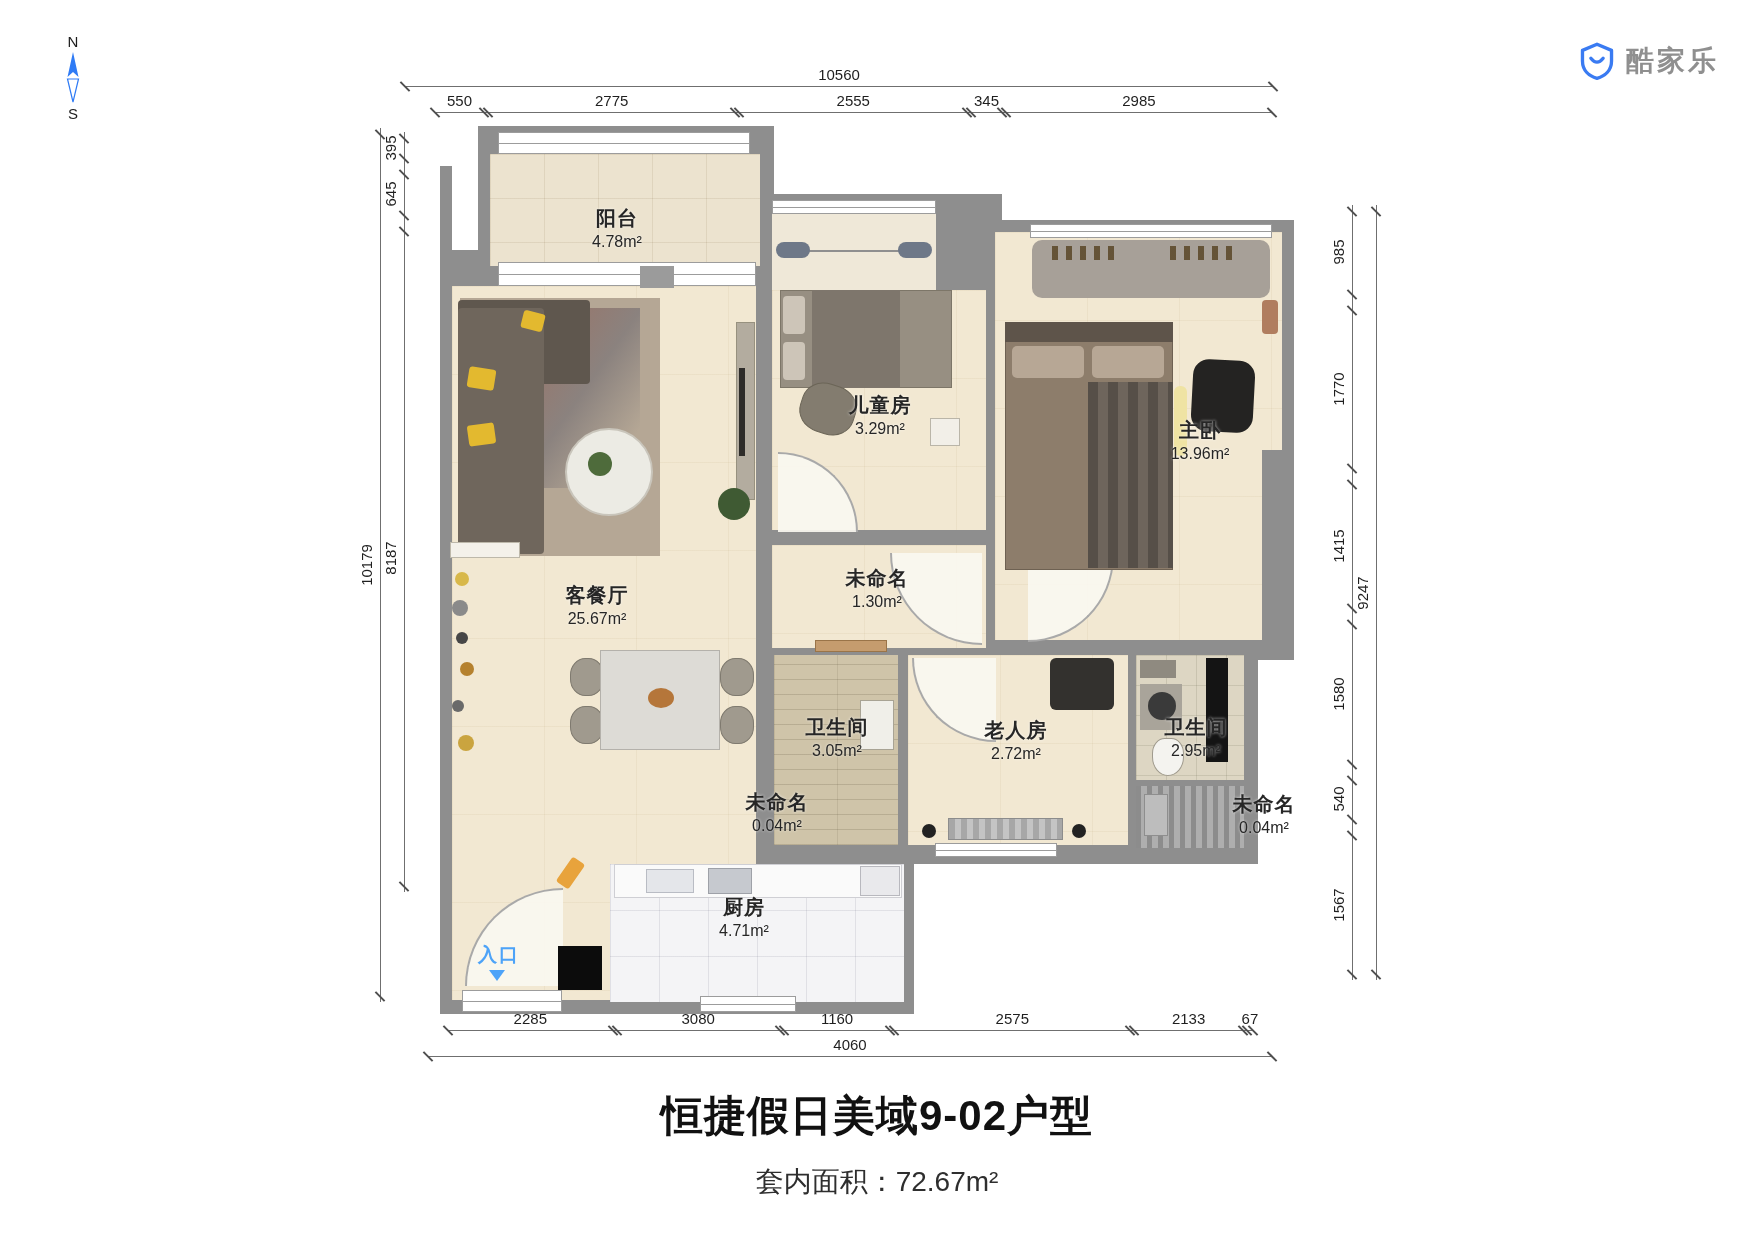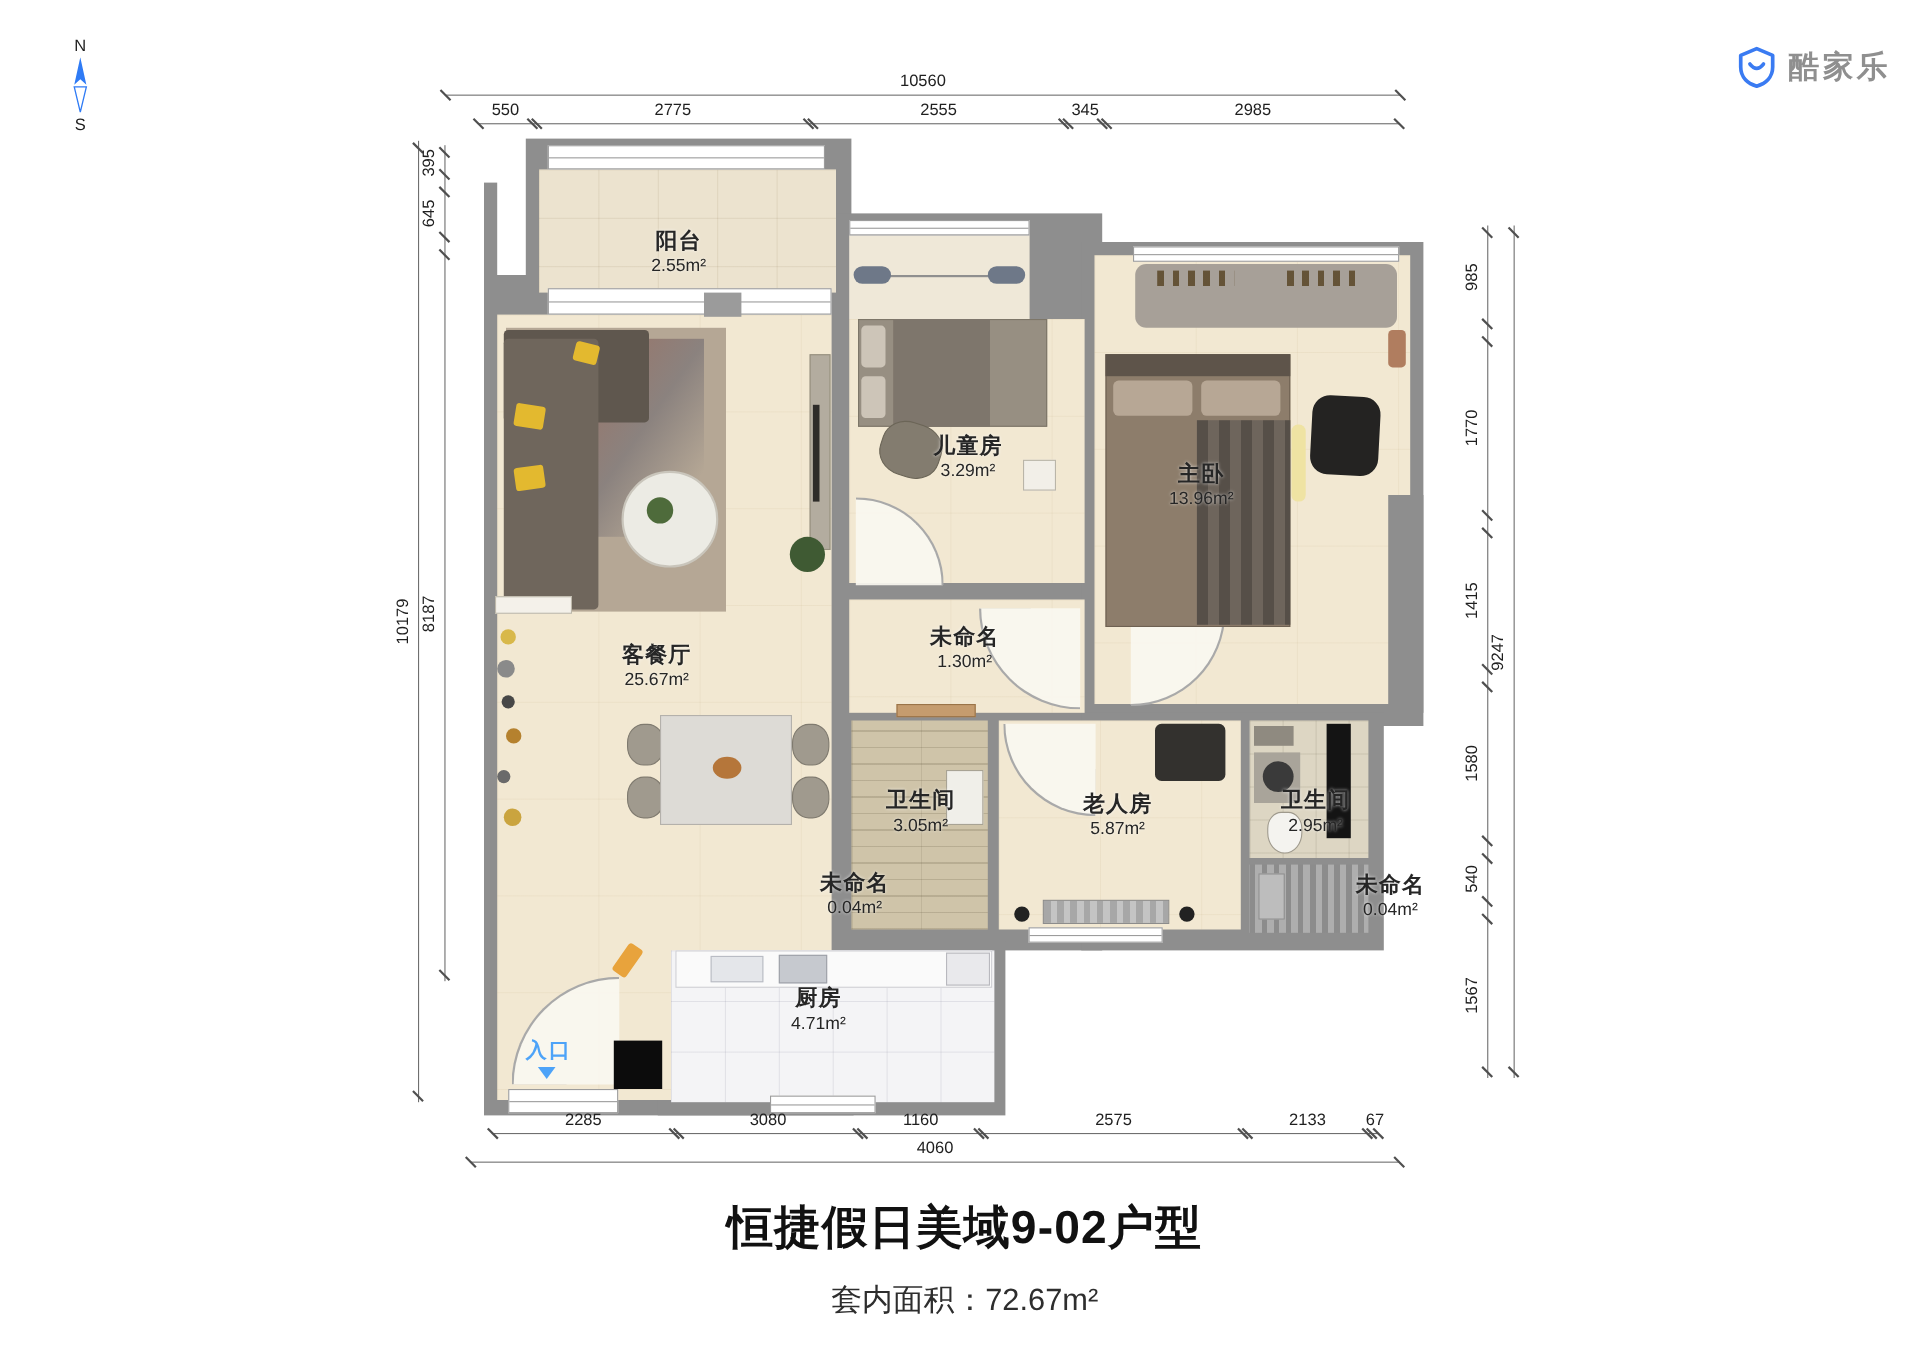--- a/index.html
+++ b/index.html
@@ -200,45 +200,45 @@
 
   <div class="furn" style="left:1144px;top:794px;width:24px;height:42px;background:#bdbdbd;border:1px solid #8e8e8e"></div>
 
   <div class="furn" style="left:614px;top:864px;width:288px;height:34px;background:#fafafa;border:1px solid #cfcfd4"></div>
   <div class="furn" style="left:646px;top:869px;width:48px;height:24px;background:#e4e6ea;border:1px solid #b9bcc4"></div>
   <div class="furn" style="left:708px;top:868px;width:44px;height:26px;background:#c6c9cf;border:1px solid #9ea1a8"></div>
   <div class="furn" style="left:860px;top:866px;width:40px;height:30px;background:#e9e9ec;border:1px solid #b8b8be"></div>
 
   <div class="room-label" style="left:617px;top:228px">
     <div class="rname">阳台</div>
-    <div class="rarea"><span>2.55</span><span>m²</span></div>
+    <div class="rarea"><span>4.78</span><span>m²</span></div>
   </div>
   <div class="room-label" style="left:880px;top:415px">
     <div class="rname">儿童房</div>
     <div class="rarea"><span>3.29</span><span>m²</span></div>
   </div>
-  <div class="room-label" style="left:1092px;top:440px">
+  <div class="room-label" style="left:1200px;top:440px">
     <div class="rname">主卧</div>
     <div class="rarea"><span>13.96</span><span>m²</span></div>
   </div>
   <div class="room-label" style="left:597px;top:605px">
     <div class="rname">客餐厅</div>
     <div class="rarea"><span>25.67</span><span>m²</span></div>
   </div>
   <div class="room-label" style="left:877px;top:588px">
     <div class="rname">未命名</div>
     <div class="rarea"><span>1.30</span><span>m²</span></div>
   </div>
   <div class="room-label" style="left:837px;top:737px">
     <div class="rname">卫生间</div>
     <div class="rarea"><span>3.05</span><span>m²</span></div>
   </div>
   <div class="room-label" style="left:1016px;top:740px">
     <div class="rname">老人房</div>
-    <div class="rarea"><span>5.87</span><span>m²</span></div>
+    <div class="rarea"><span>2.72</span><span>m²</span></div>
   </div>
   <div class="room-label" style="left:1196px;top:737px">
     <div class="rname">卫生间</div>
     <div class="rarea"><span>2.95</span><span>m²</span></div>
   </div>
   <div class="room-label" style="left:777px;top:812px">
     <div class="rname">未命名</div>
     <div class="rarea"><span>0.04</span><span>m²</span></div>
   </div>
   <div class="room-label" style="left:1264px;top:814px">

